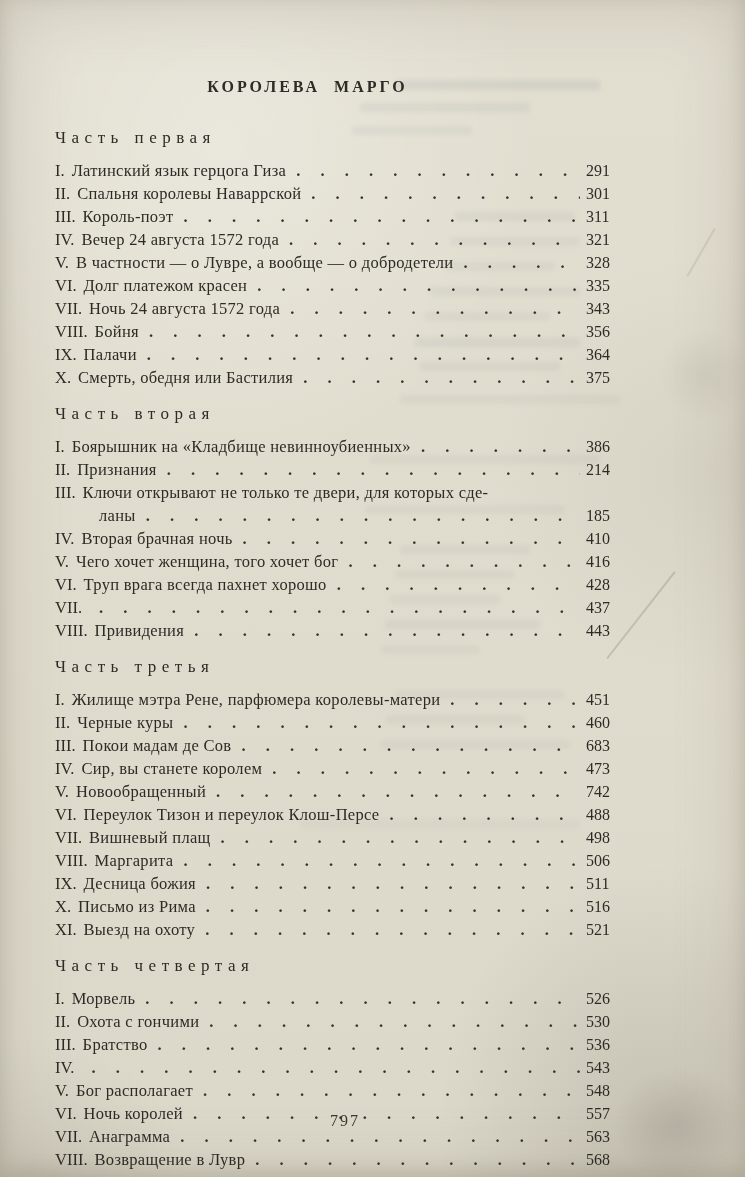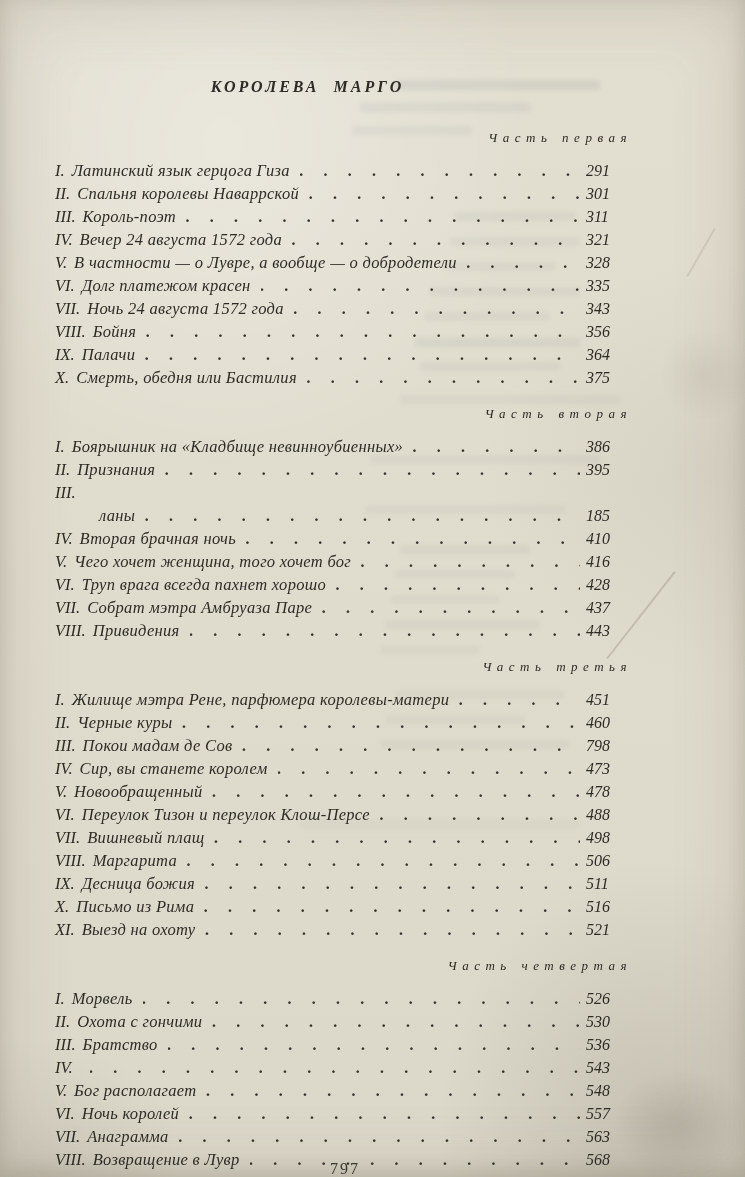--- a/index.html
+++ b/index.html
@@ -27,41 +27,39 @@
       radial-gradient(ellipse 35% 20% at 4% 100%, rgba(118,112,96,0.14), rgba(118,112,96,0) 60%),
       radial-gradient(ellipse 50% 30% at 95% 40%, rgba(130,124,108,0.10), rgba(130,124,108,0) 60%),
       linear-gradient(180deg, #e2ded0 0%, #e0dccd 55%, #dcd8c9 100%);
     box-shadow: inset 0 0 70px rgba(105, 96, 76, 0.22), inset 0 -6px 18px rgba(95, 88, 70, 0.18);
   }
 
   .content {
     position: relative;
     z-index: 2;
     padding: 78px 113px 0 55px; 
-    font-style: italic;
   }
 
   .book-title {
     margin: 0 0 30px 0;
     text-align: center;
     transform: translateX(-36px);
     font-size: 16px;
     font-weight: bold;
     letter-spacing: 3px;
     word-spacing: 7px;
     line-height: 18px;
   }
 
   .section-heading {
     margin: 13px 0 10px 0;
-    font-size: 13px;
+    font-size: 17px;
     line-height: 23px;
     letter-spacing: 5.5px;
     word-spacing: 1px;
-    text-align: right;
   }
   .section:first-child .section-heading { margin-top: 0; }
 
   .entry {
     display: flex;
     align-items: baseline;
     font-size: 16.5px;
     line-height: 23px;
     white-space: nowrap;
   }
@@ -86,21 +84,21 @@
 
   .pg {
     flex: 0 0 auto;
     width: 46px;
     text-align: left;
     font-size: 16px;
   }
 
   .folio {
     position: absolute;
-    top: 1160px;
+    top: 1112px;
     left: 0;
     width: 690px; 
     text-align: center;
     font-size: 16px;
     letter-spacing: 2px;
     color: #3a382f;
     z-index: 2;
   }
 
   
@@ -229,24 +227,25 @@
           <div class="entry">
             <span class="num">I.</span>
             <span class="etitle">Боярышник на «Кладбище невинноубиенных»</span>
             <span class="leader"></span>
             <span class="pg">386</span>
           </div>
           <div class="entry">
             <span class="num">II.</span>
             <span class="etitle">Признания</span>
             <span class="leader"></span>
-            <span class="pg">395</span>
+            <span class="pg">214</span>
           </div>
           <div class="entry">
             <span class="num">III.</span>
+            <span class="etitle">Ключи открывают не только те двери, для которых сде-</span>
           </div>
           <div class="entry">
             <span class="etitle indent">ланы</span>
             <span class="leader"></span>
             <span class="pg">185</span>
           </div>
           <div class="entry">
             <span class="num">IV.</span>
             <span class="etitle">Вторая брачная ночь</span>
             <span class="leader"></span>
@@ -259,21 +258,20 @@
             <span class="pg">416</span>
           </div>
           <div class="entry">
             <span class="num">VI.</span>
             <span class="etitle">Труп врага всегда пахнет хорошо</span>
             <span class="leader"></span>
             <span class="pg">428</span>
           </div>
           <div class="entry">
             <span class="num">VII.</span>
-            <span class="etitle">Собрат мэтра Амбруаза Паре</span>
             <span class="leader"></span>
             <span class="pg">437</span>
           </div>
           <div class="entry">
             <span class="num">VIII.</span>
             <span class="etitle">Привидения</span>
             <span class="leader"></span>
             <span class="pg">443</span>
           </div>
         </div>
@@ -288,33 +286,33 @@
           <div class="entry">
             <span class="num">II.</span>
             <span class="etitle">Черные куры</span>
             <span class="leader"></span>
             <span class="pg">460</span>
           </div>
           <div class="entry">
             <span class="num">III.</span>
             <span class="etitle">Покои мадам де Сов</span>
             <span class="leader"></span>
-            <span class="pg">798</span>
+            <span class="pg">683</span>
           </div>
           <div class="entry">
             <span class="num">IV.</span>
             <span class="etitle">Сир, вы станете королем</span>
             <span class="leader"></span>
             <span class="pg">473</span>
           </div>
           <div class="entry">
             <span class="num">V.</span>
             <span class="etitle">Новообращенный</span>
             <span class="leader"></span>
-            <span class="pg">478</span>
+            <span class="pg">742</span>
           </div>
           <div class="entry">
             <span class="num">VI.</span>
             <span class="etitle">Переулок Тизон и переулок Клош-Персе</span>
             <span class="leader"></span>
             <span class="pg">488</span>
           </div>
           <div class="entry">
             <span class="num">VII.</span>
             <span class="etitle">Вишневый плащ</span>

